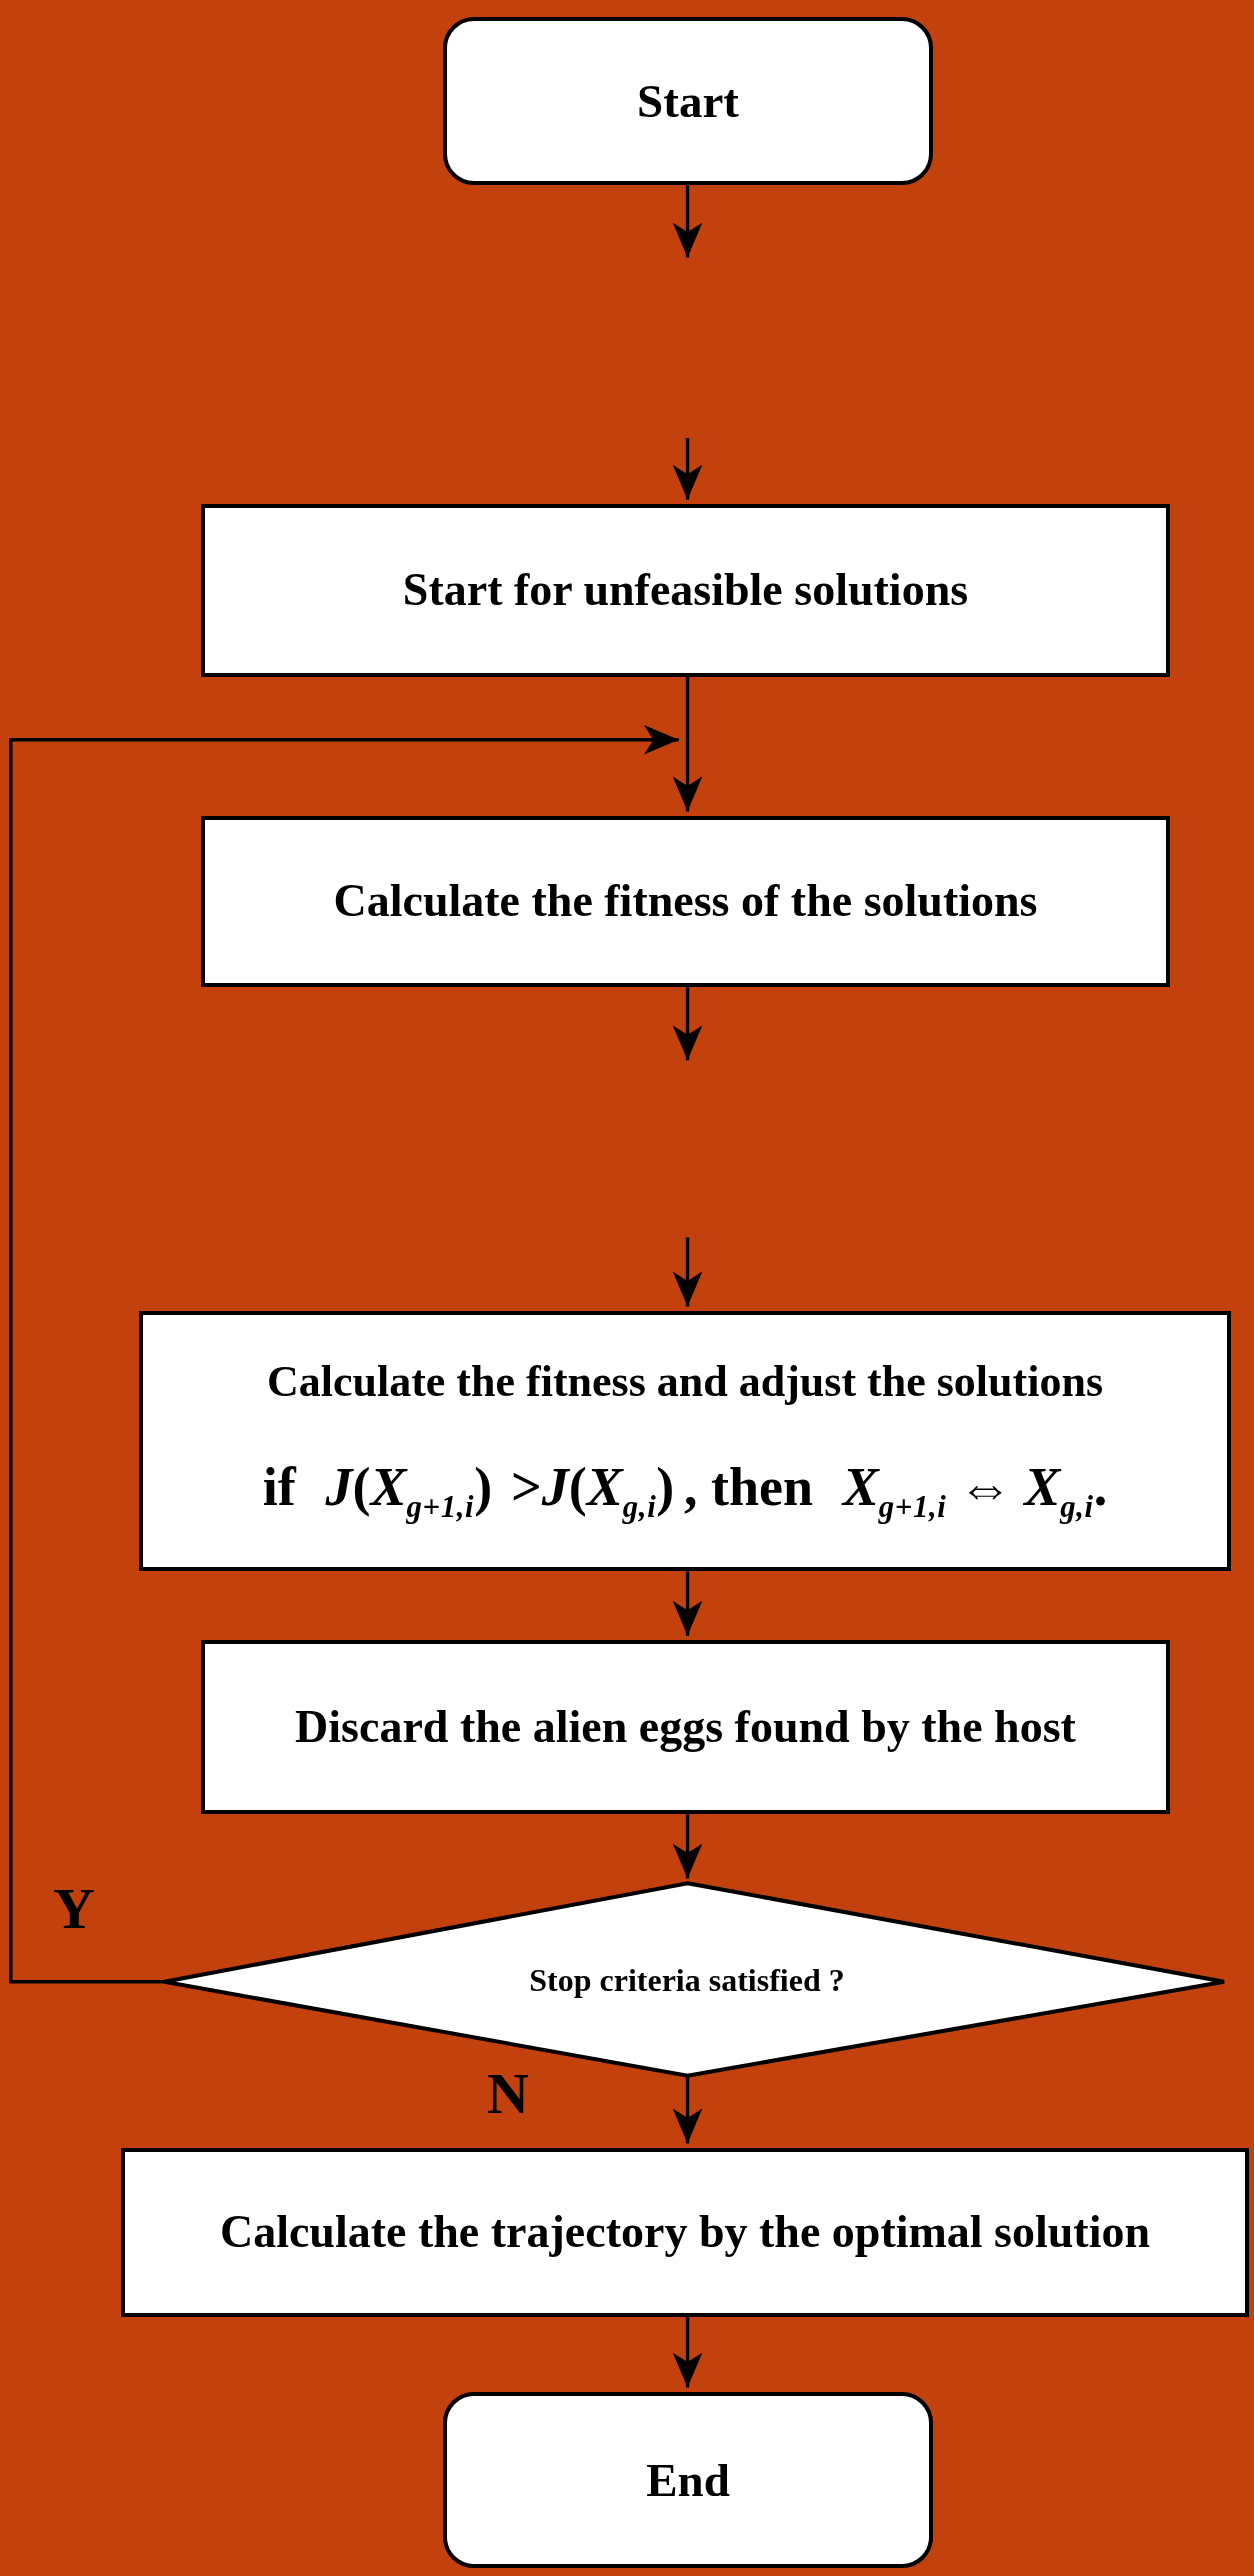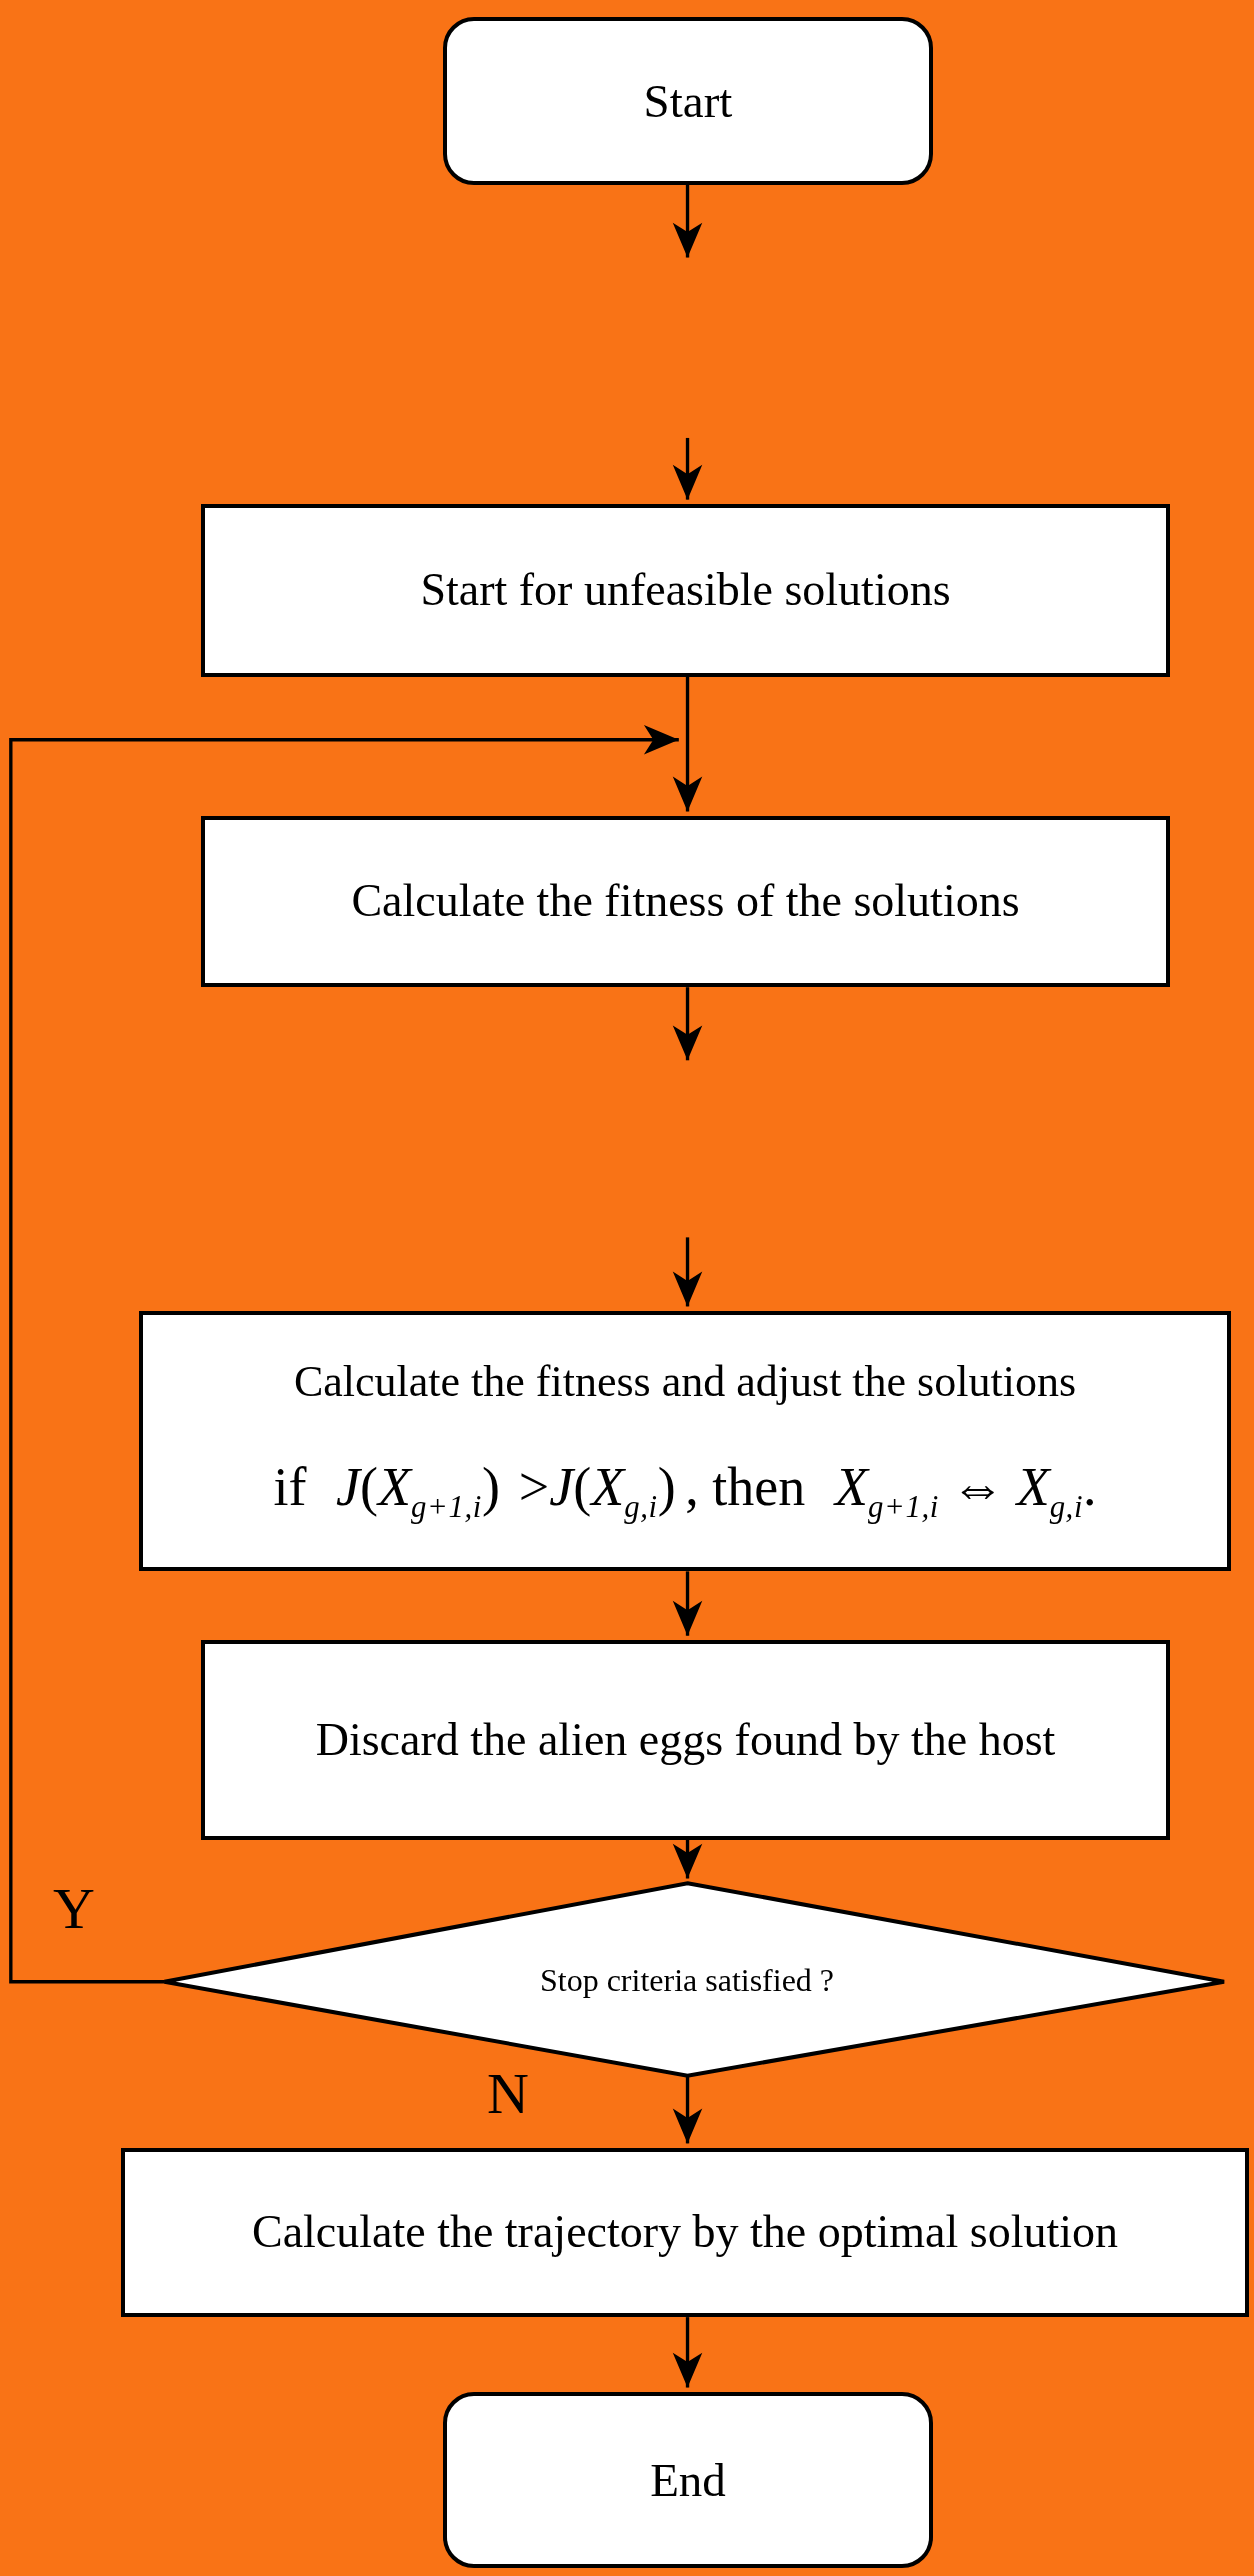--- a/index.html
+++ b/index.html
@@ -1,23 +1,24 @@
 <!DOCTYPE html>
 <html style="font-size:10.7px"><head>
 <meta charset="utf-8">
 <style>
   html,body{margin:0;padding:0;background:#ffffff;}
   .canvas{
     position:relative;
     width:1255px;
     height:2576px;
-    background:#f97316;
+    background:#c2410c;
     font-family:"Liberation Serif","DejaVu Serif",serif;
     color:#000;
     overflow:hidden;
+    font-weight:bold;
   }
   svg.wires{position:absolute;left:0;top:0;width:1255px;height:2576px;}
   .edge{stroke:#000;stroke-width:5;fill:none;}
   .diamond{fill:#ffffff;stroke:#000;stroke-width:6;}
   .node{
     position:absolute;
     box-sizing:border-box;
     background:#ffffff;
     border:4.7px solid #000;
     display:flex;
@@ -93,21 +94,21 @@
   <div class="node" style="left:201px;top:504px;width:969px;height:173px">Start for unfeasible solutions</div>
 
   <div class="node" style="left:201px;top:816px;width:969px;height:171px">Calculate the fitness of the solutions</div>
 
 
   <div class="node two-line" style="left:139px;top:1311px;width:1092px;height:260px">
     <div>Calculate the fitness and adjust the solutions</div>
     <div class="mathline"><span class="kw-if">if</span><span class="it">J</span><span>(</span><span class="it">X</span><sub>g+1,i</sub><span>)</span><span class="op-gt">&gt;</span><span class="it">J</span><span>(</span><span class="it">X</span><sub>g,i</sub><span>)</span><span class="kw-then">, then</span><span class="it">X</span><sub>g+1,i</sub><span class="op-equiv">⇔</span><span class="it">X</span><sub>g,i</sub><span>.</span></div>
   </div>
 
-  <div class="node" style="left:201px;top:1640px;width:969px;height:200px">Discard the alien eggs found by the host</div>
+  <div class="node" style="left:201px;top:1640px;width:969px;height:174px">Discard the alien eggs found by the host</div>
 
   <div class="decision-text" style="left:687px;top:1980px">Stop criteria satisfied ?</div>
 
   <div class="floating-label" style="left:74px;top:1909px">Y</div>
 
   <div class="floating-label" style="left:508px;top:2094px">N</div>
 
   <div class="node" style="left:121px;top:2148px;width:1128px;height:169px">Calculate the trajectory by the optimal solution</div>
 
   <div class="node rounded" style="left:443px;top:2392px;width:490px;height:176px">End</div>

